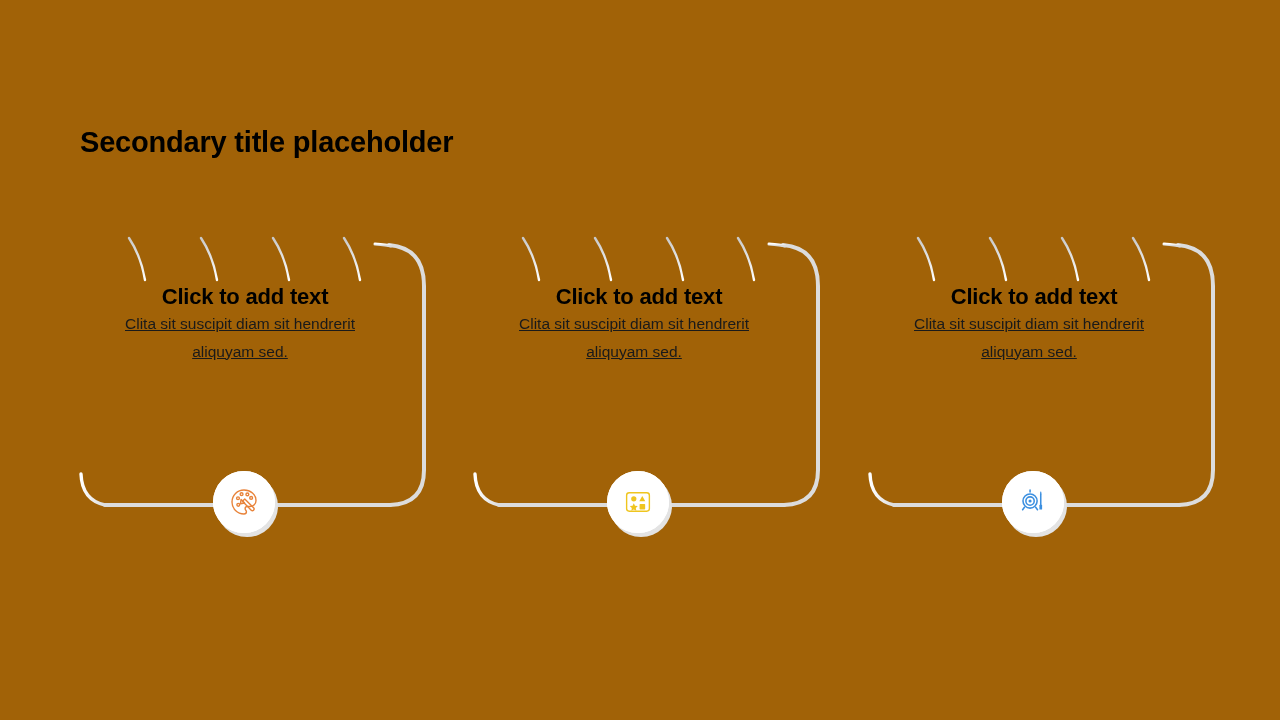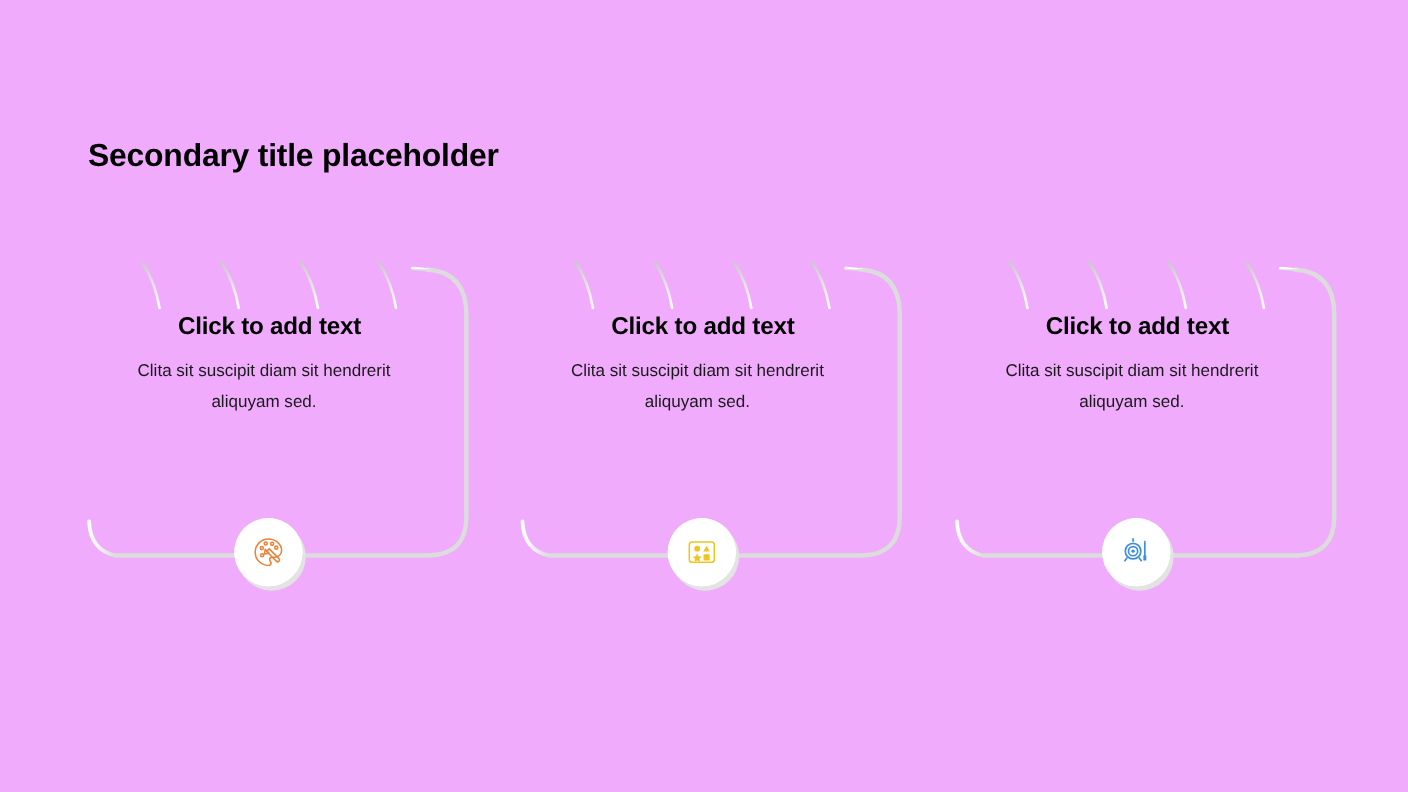--- a/index.html
+++ b/index.html
@@ -9,21 +9,21 @@
     height: 720px;
     background: #ffffff;
     font-family: "Liberation Sans", sans-serif;
     overflow: hidden;
   }
 
   .slide {
     position: relative;
     width: 1280px;
     height: 720px;
-    background: #f0abfc;
+    background: #a16207;
   }
 
   
   .slide-title {
     position: absolute;
     left: 80px;
     top: 126px;
     font-size: 29px;
     font-weight: bold;
     color: #000000;
@@ -85,25 +85,25 @@
   .card-heading {
     font-size: 22px;
     font-weight: bold;
     color: #000000;
     line-height: 1.2;
     letter-spacing: -0.2px;
     white-space: nowrap;
   }
 
   .card-desc {
-    margin-top: 14px;
     font-size: 15.5px;
     color: #1a1a1a;
     line-height: 1.75;
     width: 290px;
+    text-decoration: underline;
   }
 
   
   .icon-badge {
     position: absolute;
     left: 134px;
     top: 235px;
     width: 62px;
     height: 62px;
   }

